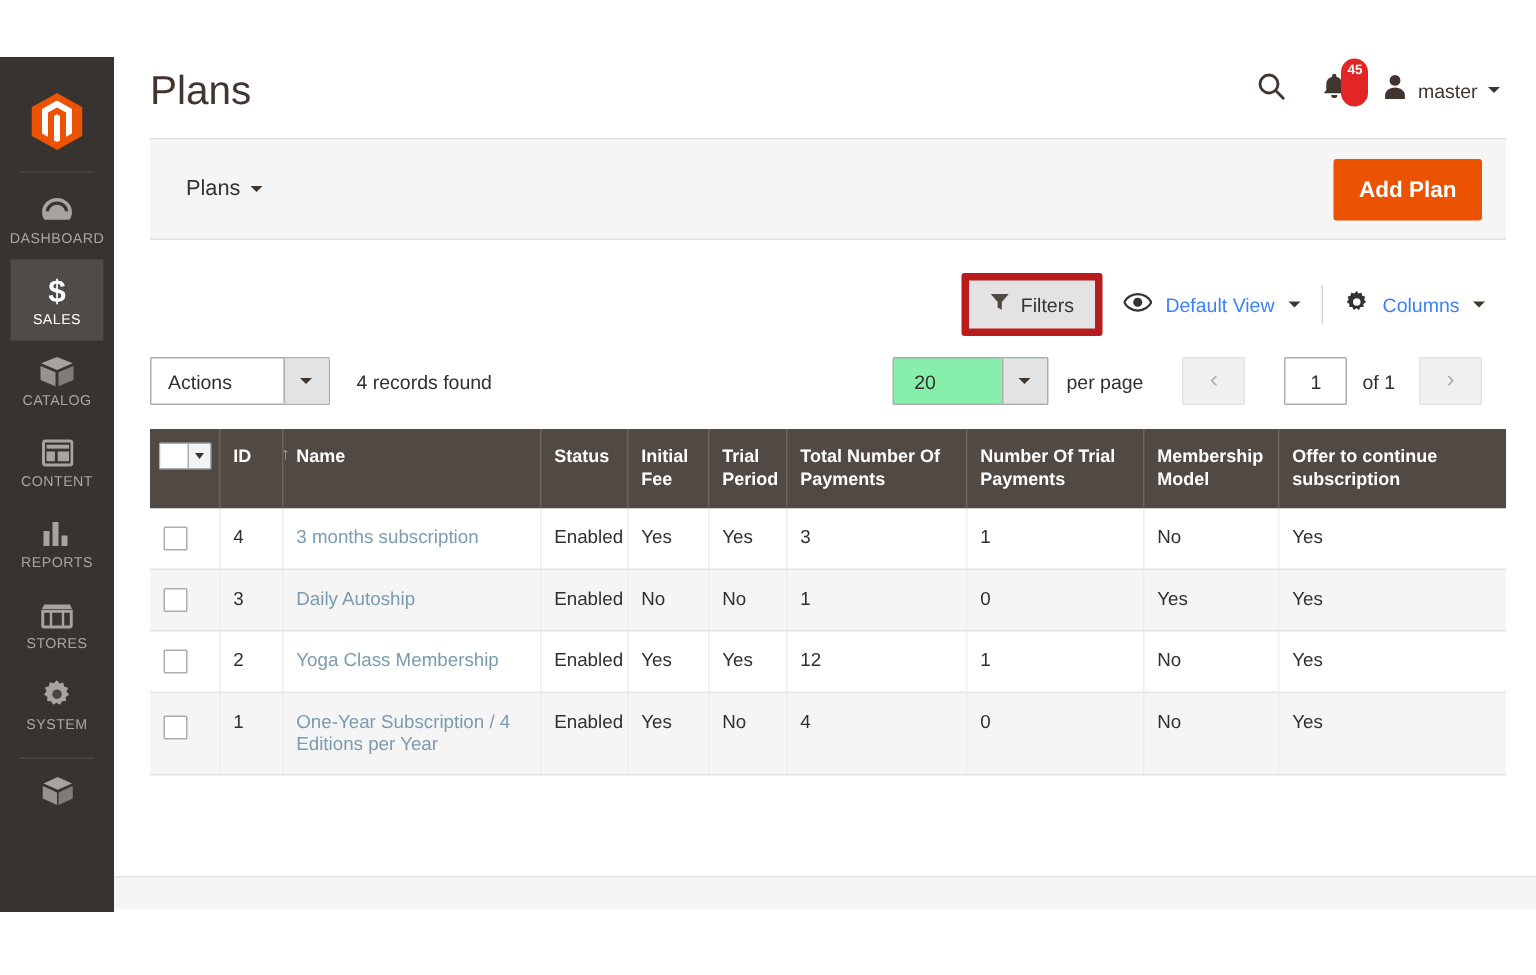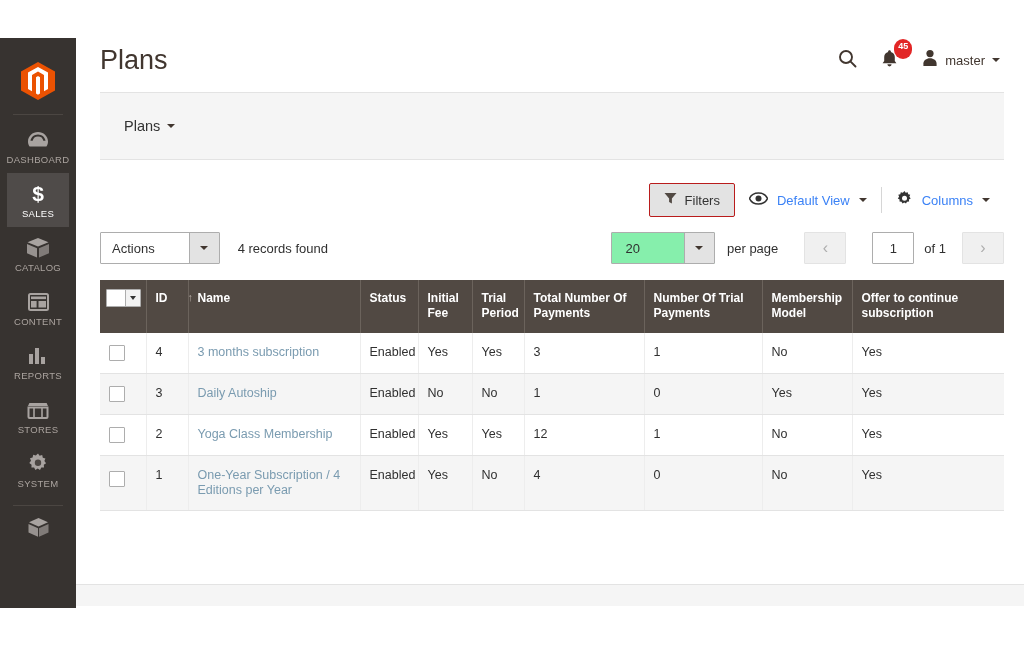--- a/index.html
+++ b/index.html
@@ -45,21 +45,21 @@
     display: flex; align-items: center; justify-content: space-between;
     padding: 0 20px 0 24px; height: 92px; padding-top: 28px;
   }
   .page-title { font-size: 27px; color: #41362f; font-weight: 400; line-height: 30px; }
   .head-right { display: flex; align-items: center; gap: 0px; padding-right:4px; }
   .hdr-btn { display:flex; align-items:center; justify-content:center; cursor:pointer; padding: 0 12px; height: 34px; color:#41362f; }
   .notif { position: relative; padding-right: 18px; }
   .notif-badge {
     position: absolute; top: -4px; right: 4px;
     background: #e22626; color: #fff; border-radius: 10px;
-    font-size: 9px; line-height: 14px; height: 20px; min-width: 18px;
+    font-size: 9px; line-height: 14px; height: 32px; min-width: 18px;
     padding: 0 4px; text-align: center; font-weight: bold;
   }
   .user-box { display:flex; align-items:center; gap:7px; cursor:pointer; padding-left:6px; }
   .user-name { font-size: 13px; color: #41362f; }
   .caret { width:0;height:0;border-left:4px solid transparent;border-right:4px solid transparent;border-top:4px solid #41362f; }
 
   
   .actions-bar {
     margin: 0 20px 0 24px;
     background: #f5f5f5; border: 1px solid #e3e3e3; border-left: none; border-right: none;
@@ -72,33 +72,33 @@
     font-size: 15px; font-weight: bold; padding: 11px 16px;
     border-radius: 2px; cursor: pointer; font-family: "Liberation Sans", sans-serif;
   }
 
   
   .grid-tools {
     margin: 0 20px 0 24px; padding-top: 22px;
     display: flex; align-items: center; justify-content: flex-end; gap: 0px;
   }
   .btn-filters {
-    background: #e3e3e3; border: 1px solid #b91c1c; border-radius: 2px;
+    background: #e3e3e3; border: 5px solid #b91c1c; border-radius: 2px;
     display: flex; align-items: center; gap: 8px;
     padding: 8px 14px; font-size: 13px; color: #333; cursor: pointer;
   }
   .tool-dd {
     display: flex; align-items: center; gap: 9px; padding: 8px 14px;
     font-size: 13px; color: #3b82f6; cursor: pointer;
   }
   .tool-sep { width:1px; height:26px; background:#d6d6d6; }
 
   
   .control-row {
-    margin: 0 20px 0 24px; padding-top: 14px;
+    margin: 0 36px 0 24px; padding-top: 14px;
     display: flex; align-items: center; justify-content: space-between;
   }
   .cr-left { display: flex; align-items: center; gap: 18px; }
   .select-box { display: flex; border: 1px solid #adadad; border-radius: 1px; background:#fff; height: 32px; }
   .select-label { padding: 0 34px 0 11px; display:flex; align-items:center; font-size: 13px; color: #303030; }
   .select-arrow {
     width: 30px; background: #e3e3e3; border-left: 1px solid #adadad;
     display: flex; align-items: center; justify-content: center; cursor: pointer;
   }
   .records { font-size: 13px; color: #303030; }
@@ -290,20 +290,21 @@
           <span class="caret"></span>
         </div>
       </div>
     </div>
 
     <div class="actions-bar">
       <div class="bookmark-dd">
         <span>Plans</span>
         <span class="caret"></span>
       </div>
+      <button class="btn-primary">Add Plan</button>
     </div>
 
     <div class="grid-tools">
       <div class="btn-filters">
         <span>
           <svg width="13" height="13" viewBox="0 0 13 13">
               <path d="M0.5 1h12l-4.6 5.4v5.1L5.1 10V6.4L0.5 1z" fill="#514943"></path>
             </svg>
         </span>
         <span>Filters</span>

